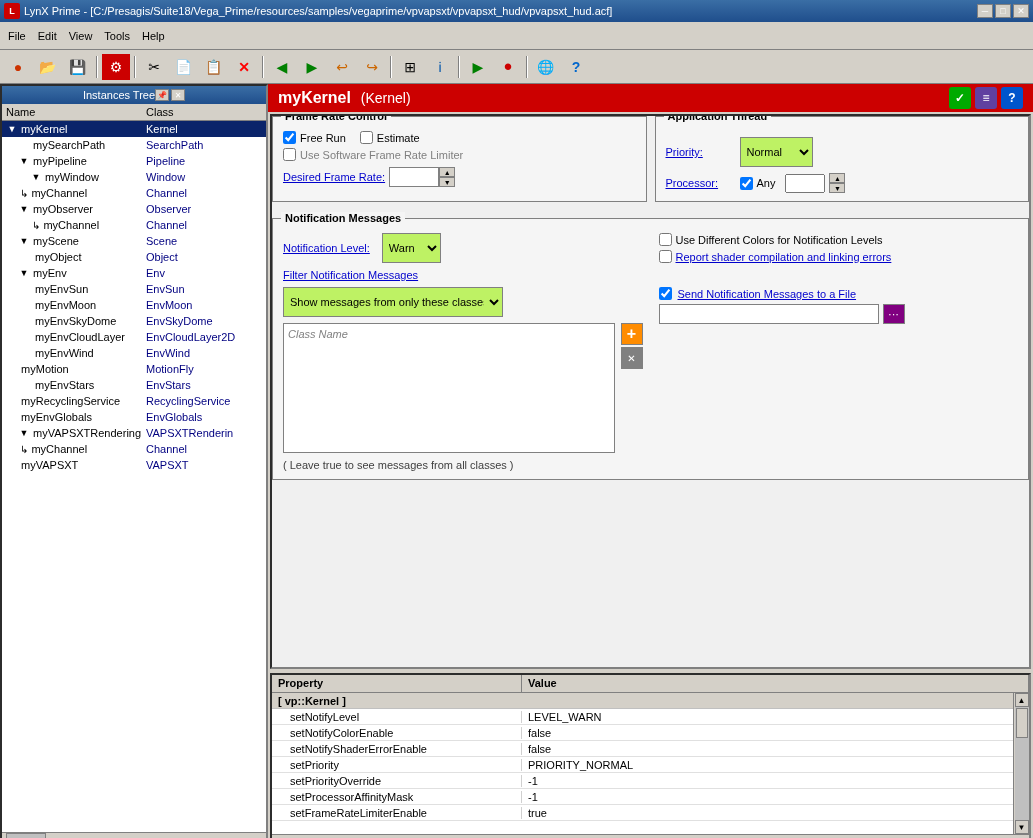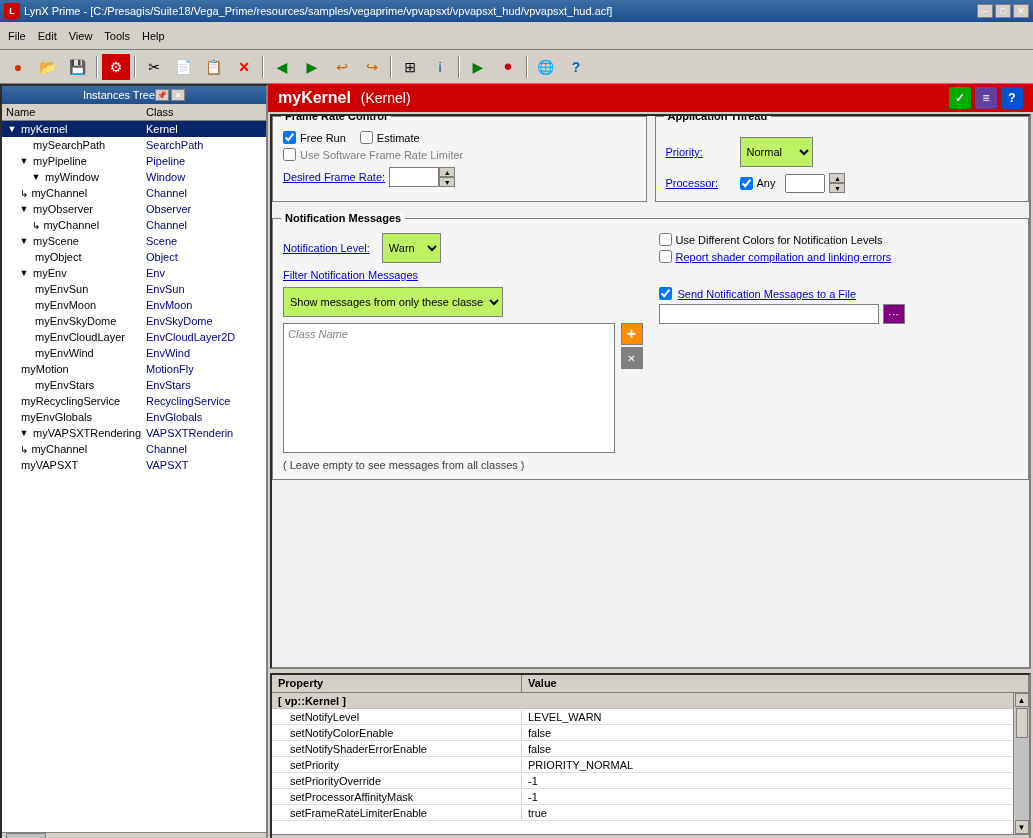--- a/index.html
+++ b/index.html
@@ -569,21 +569,21 @@
                     <div class="class-listbox-inner">
                       <span class="class-placeholder">Class Name</span>
                     </div>
                   </div>
                   <div class="list-buttons">
                     <div class="list-btn orange" style="font-size:16px;font-weight:bold;">+</div>
                     <div class="list-btn gray-x">✕</div>
                   </div>
                 </div>
 
-                <div class="empty-hint">( Leave empty to see messages from all classes )</div>
+                <div class="empty-hint">( Leave true to see messages from all classes )</div>
               </div>
 
               <div style="flex:1;">
                 <div class="checkbox-row">
                   <input type="checkbox" style="">
                   <span>Use Different Colors for Notification Levels</span>
                 </div>
                 <div class="checkbox-row" style="margin-top:4px;">
                   <input type="checkbox" style="">
                   <span class="link-text">Report shader compilation and linking errors</span>

